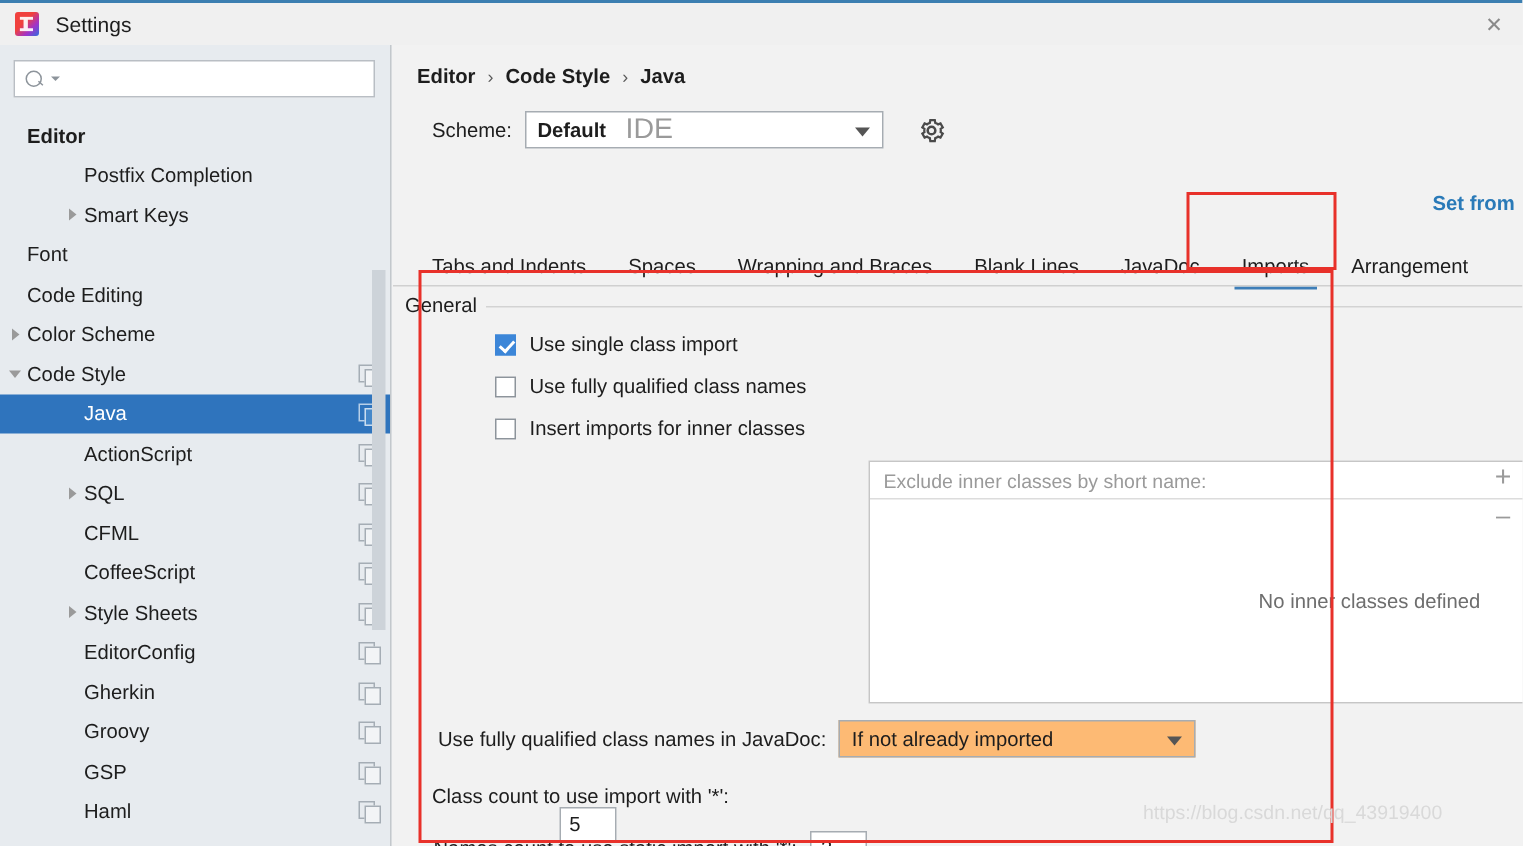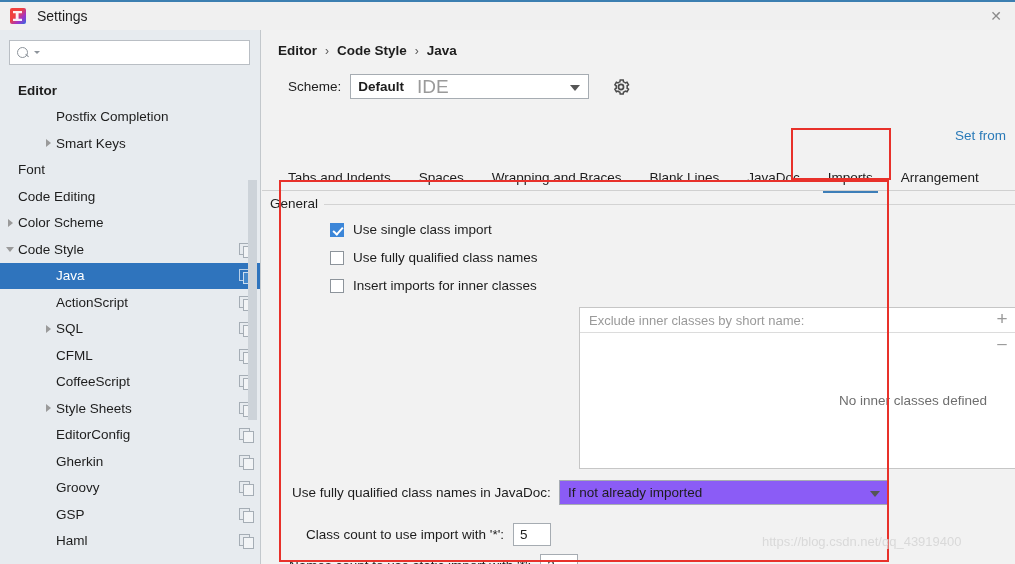--- a/index.html
+++ b/index.html
@@ -137,21 +137,21 @@
     border-left: 5px solid transparent; border-right: 5px solid transparent;
     border-top: 6px solid #555;
   }
   #scheme-gear {
     margin-left: 22px; width: 20px; height: 20px; position: relative;
   }
   #scheme-gear svg { display: block; }
 
   #set-from-link {
     position: absolute; right: 0px; top: 98px; width: 60px; overflow: hidden;
-    color: #2a7ab8; font-size: 13.5px; white-space: nowrap;
+    color: #2a7ab8; font-size: 13.5px; white-space: nowrap; font-weight: bold;
   }
 
   
   #tabs {
     position: absolute; left: 12px; top: 131px; display: flex; align-items: flex-end;
     height: 30px;
   }
   .tab {
     font-size: 13.5px; color: #1d1d1d; padding: 0 14px; height: 28px;
     display: flex; align-items: center; position: relative; white-space: nowrap;
@@ -209,21 +209,21 @@
   }
   #tbl-add { top: 277px; }
   #tbl-remove { top: 302px; font-size: 17px; }
 
   
   #javadoc-row {
     position: absolute; left: 30px; top: 450px; display: flex; align-items: center;
   }
   #javadoc-label { font-size: 13.5px; }
   #javadoc-select {
-    margin-left: 8px; width: 330px; height: 25px; background: #8b5cf6;
+    margin-left: 8px; width: 238px; height: 25px; background: #fdba74;
     border: 1px solid #a6acb2; display: flex; align-items: center;
     padding: 0 8px; position: relative; font-size: 13.5px;
   }
 
   .num-row {
     position: absolute; display: flex; align-items: center; font-size: 13.5px;
   }
   .num-input {
     margin-left: 9px; width: 38px; height: 23px; background: #fff;
     border: 1px solid #a6acb2; display: flex; align-items: center;
@@ -414,21 +414,21 @@
     <div class="tbl-btn" id="tbl-remove">–</div>
 
     <div id="javadoc-row">
       <span id="javadoc-label">Use fully qualified class names in JavaDoc:</span>
       <div id="javadoc-select">
         <span>If not already imported</span>
         <span class="caret-down"></span>
       </div>
     </div>
 
-    <div class="num-row" id="class-count-row" style="left:44px; top:493px;">
+    <div class="num-row" id="class-count-row" style="left:26px; top:493px;flex-direction:column;">
       <span>Class count to use import with '*':</span>
       <div class="num-input">5</div>
     </div>
 
     <div class="num-row" id="static-count-row" style="left:27px; top:524px;">
       <span>Names count to use static import with '*':</span>
       <div class="num-input">3</div>
     </div>
   </div>
 

